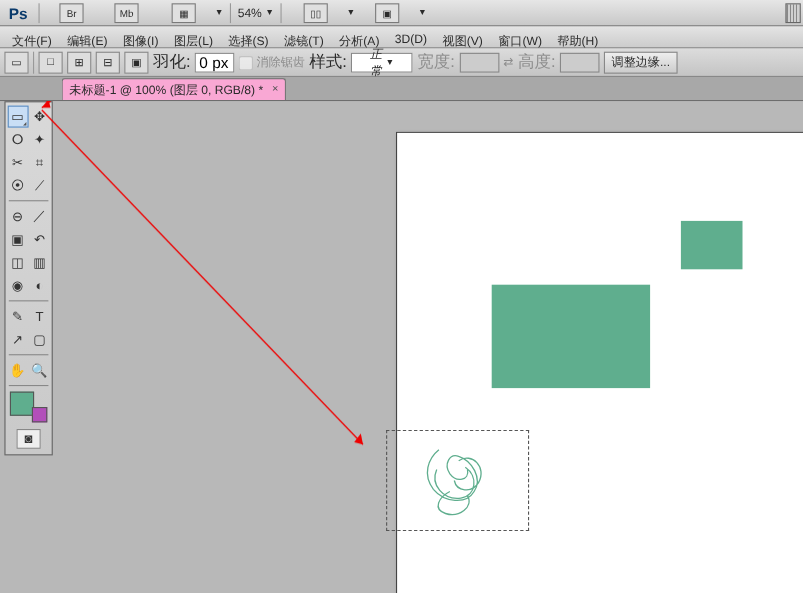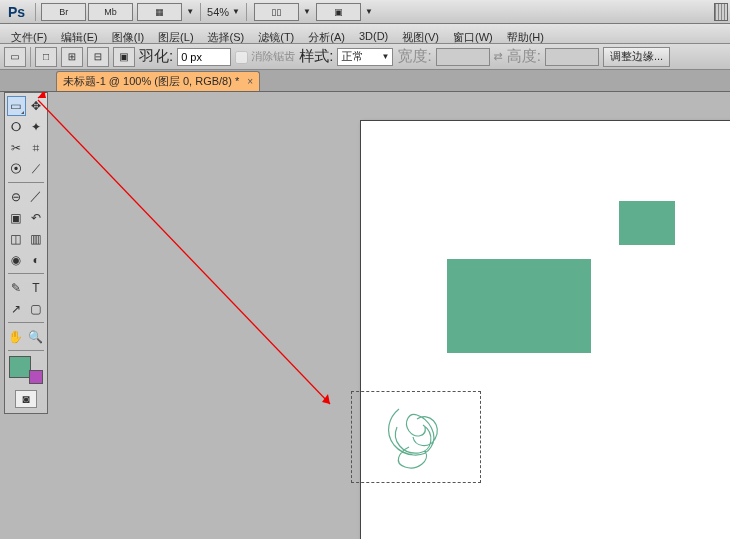--- a/index.html
+++ b/index.html
@@ -1,43 +1,43 @@
 <!DOCTYPE html>
 <html><head>
 <meta charset="utf-8">
 <style>
   * { box-sizing: border-box; margin: 0; padding: 0; font-family: "Microsoft YaHei", Arial, sans-serif; }
   body { background: #b8b8b8; width: 730px; height: 539px; overflow: hidden; font-size: 11px; color: #2b2b2b; user-select: none; }
 
   
   .appbar { height: 24px; background: linear-gradient(#e6e6e6,#c8c8c8); border-bottom: 1px solid #7a7a7a; display: flex; align-items: center; padding: 0 2px; }
   .appbar .ps { font-weight: bold; color: #0a3a6b; font-size: 14px; padding: 0 6px; }
-  .appbar .tb { width: 45px; height: 18px; margin: 0 1px; border: 1px solid #7a7a7a; background: #e0e0e0; display: flex; align-items: center; justify-content: center; font-size: 9px; }
+  .appbar .tb { width: 22px; height: 18px; margin: 0 14px; border: 1px solid #7a7a7a; background: #e0e0e0; display: flex; align-items: center; justify-content: center; font-size: 9px; }
   .appbar .sep { width:1px; height:18px; background:#999; margin:0 4px; }
   .appbar .dd { display:flex; align-items:center; padding:0 2px; }
   .appbar .dd .arrow { font-size:8px; margin-left:3px; }
   .rightgrip { margin-left:auto; width:14px; height:18px; background:repeating-linear-gradient(90deg,#888,#888 1px,#d0d0d0 1px,#d0d0d0 3px); border:1px solid #666; }
 
   
   .menubar { height: 20px; background: linear-gradient(#e4e4e4,#cccccc); border-bottom: 1px solid #888; display: flex; align-items: flex-start; padding: 4px 4px; }
   .menubar span { padding: 2px 7px; cursor: default; }
 
   
   .optbar { height: 26px; background: linear-gradient(#dcdcdc,#c4c4c4); border-bottom: 1px solid #888; display:flex; align-items:center; padding:0 4px; gap:4px; }
   .optbar .ico { width:22px; height:20px; border:1px solid #888; background:#ddd; display:flex; align-items:center; justify-content:center; font-size:10px; }
   .optbar .lbl { font-size:15px; }
-  .optbar input.num { width:54px; height:18px; border:1px solid #888; background:#fff; font-size:11px; padding:0 3px; }
+  .optbar input.num { width:36px; height:18px; border:1px solid #888; background:#fff; font-size:14px; padding:0 3px; }
   .optbar input.chk { vertical-align:middle; }
-  .optbar .sel { width:56px; height:18px; border:1px solid #888; background:#fff; display:flex; align-items:center; padding:0 3px; font-size:11px; justify-content:space-between; }
+  .optbar .sel { width:56px; height:18px; border:1px solid #888; background:#fff; display:flex; align-items:center; padding:0 16px; font-size:11px; justify-content:space-between;font-style:italic; }
   .optbar .disabled { color:#8d8d8d; }
   .optbar .btn { height:20px; border:1px solid #888; background:linear-gradient(#eee,#ccc); padding:0 6px; font-size:11px; display:flex; align-items:center; }
 
   
   .tabstrip { height: 22px; background: #a8a8a8; border-bottom:1px solid #666; display:flex; align-items:flex-end; padding:0 4px 0 56px;}
-  .doctab { height:20px; background:#fdba74; border:1px solid #777; border-bottom:none; border-radius:3px 3px 0 0; padding:2px 6px; font-size:11px; display:flex; align-items:center; gap:4px;}
+  .doctab { height:20px; background:#f9a8d4; border:1px solid #777; border-bottom:none; border-radius:3px 3px 0 0; padding:2px 6px; font-size:11px; display:flex; align-items:center; gap:4px;}
   .doctab .x { font-size:10px; color:#555; margin-left:4px;}
 
   
   .workzone { position:absolute; left:0; top:92px; right:0; bottom:0; background:#b8b8b8;}
   
   .tools { position:absolute; left:4px; top:0; width:44px; background:linear-gradient(#d9d9d9,#c9c9c9); border:1px solid #666; padding:2px 1px; }
   .tools .row { display:flex; }
   .tools .t { width:20px; height:20px; margin:0.5px; border:1px solid transparent; display:flex; align-items:center; justify-content:center; font-size:12px; color:#333; position:relative;}
   .tools .t.sel { border:1px solid #5a8bbf; background:#c9def5; }
   .tools .t .corner { position:absolute; right:1px; bottom:1px; width:0; height:0; border-left:3px solid transparent; border-bottom:3px solid #555;}

